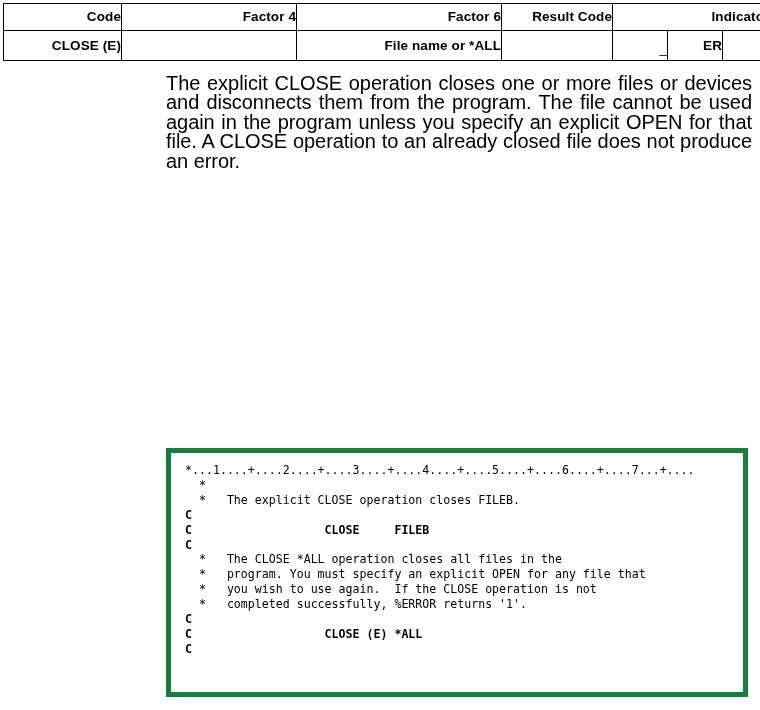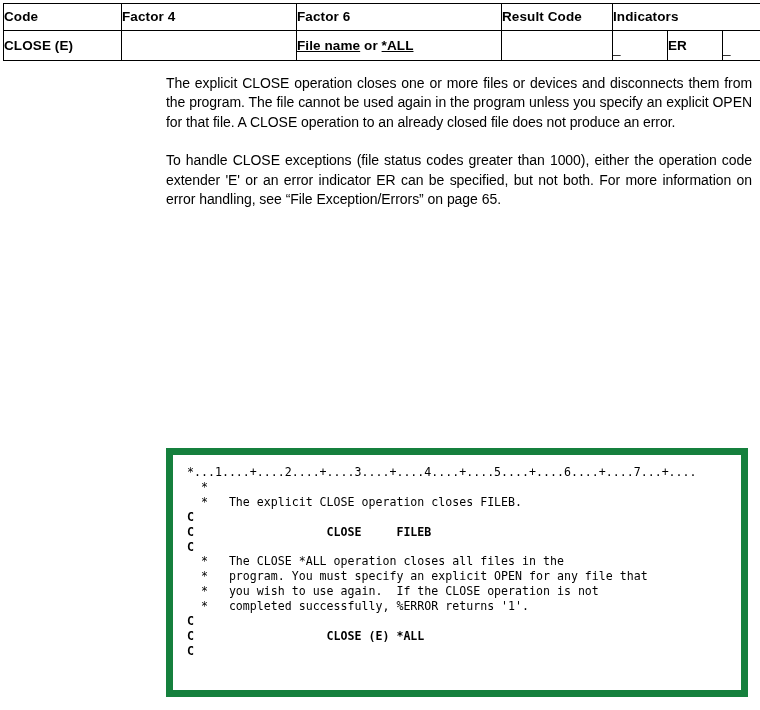--- a/index.html
+++ b/index.html
@@ -27,21 +27,21 @@
     position: absolute;
     left: 3px;
     top: 3px;
     width: 754px;
     border-collapse: collapse;
     table-layout: fixed;
   }
   .op-table td, .op-table th {
     border: 1px solid #000000;
     padding: 0;
-    text-align: left;
+    text-align: right;
     vertical-align: middle;
     font-size: 13.5px;
     font-weight: bold;
     letter-spacing: 0.1px;
   }
   .op-table thead th {
     height: 26px;
     line-height: 26px;
   }
   .op-table tbody td {
@@ -52,21 +52,21 @@
   .col-code      { width: 118px; }
   .col-factor1   { width: 175px; }
   .col-factor2   { width: 205px; }
   .col-result    { width: 111px; }
   .ind-cell      { width: 55px; }
 
   .f2-cell {
     font-weight: normal;
     font-size: 13.5px;
   }
-  .f2-cell .u { text-decoration: underline; }
+  .f2-cell .u { }
 
   .ind-blank {
     font-weight: normal;
     font-size: 13.5px;
     position: relative;
   }
   .ind-blank .underscore {
     display: inline-block;
     position: relative;
     top: 3px;
@@ -75,37 +75,37 @@
 
   
   .prose {
     position: absolute;
     left: 166px;
     top: 74px;
     width: 586px;
   }
   .prose p {
     margin: 0 0 19px 0;
-    font-size: 14px;
+    font-size: 20px;
     line-height: 19.4px;
     text-align: justify;
     text-justify: inter-word;
     letter-spacing: -0.05px;
   }
   .prose p.last { margin-bottom: 0; }
   .prose p.nojust { text-align: left; }
 
   
   .code-box {
     position: absolute;
     left: 166px;
     top: 448px;
     width: 582px;
     height: 249px;
-    border: 7px solid #15803d;
+    border: 5px solid #15803d;
     box-sizing: border-box;
     background: #ffffff;
   }
   .code-inner {
     padding: 10px 0 0 14px;
   }
   pre.code {
     margin: 0;
     font-family: "DejaVu Sans Mono", "Liberation Mono", monospace;
     font-size: 11.6px;
@@ -150,21 +150,20 @@
         <td></td>
         <td class="ind-blank"><span class="underscore">_</span></td>
         <td>ER</td>
         <td class="ind-blank"><span class="underscore">_</span></td>
       </tr>
     </tbody>
   </table>
 
   <div class="prose">
     <p>The explicit CLOSE operation closes one or more files or devices and disconnects them from the program. The file cannot be used again in the program unless you specify an explicit OPEN for that file. A CLOSE operation to an already closed file does not produce an error.</p>
-    <p>To handle CLOSE exceptions (file status codes greater than 1000), either the operation code extender 'E' or an error indicator ER can be specified, but not both. For more information on error handling, see “File Exception/Errors” on page 65.</p>
   </div>
 
   <div class="code-box">
     <div class="code-inner">
       <pre class="code">*...1....+....2....+....3....+....4....+....5....+....6....+....7...+....
   *
   *   The explicit CLOSE operation closes FILEB.
 <b>C</b>
 <b>C                   CLOSE     FILEB</b>
 <b>C</b>

